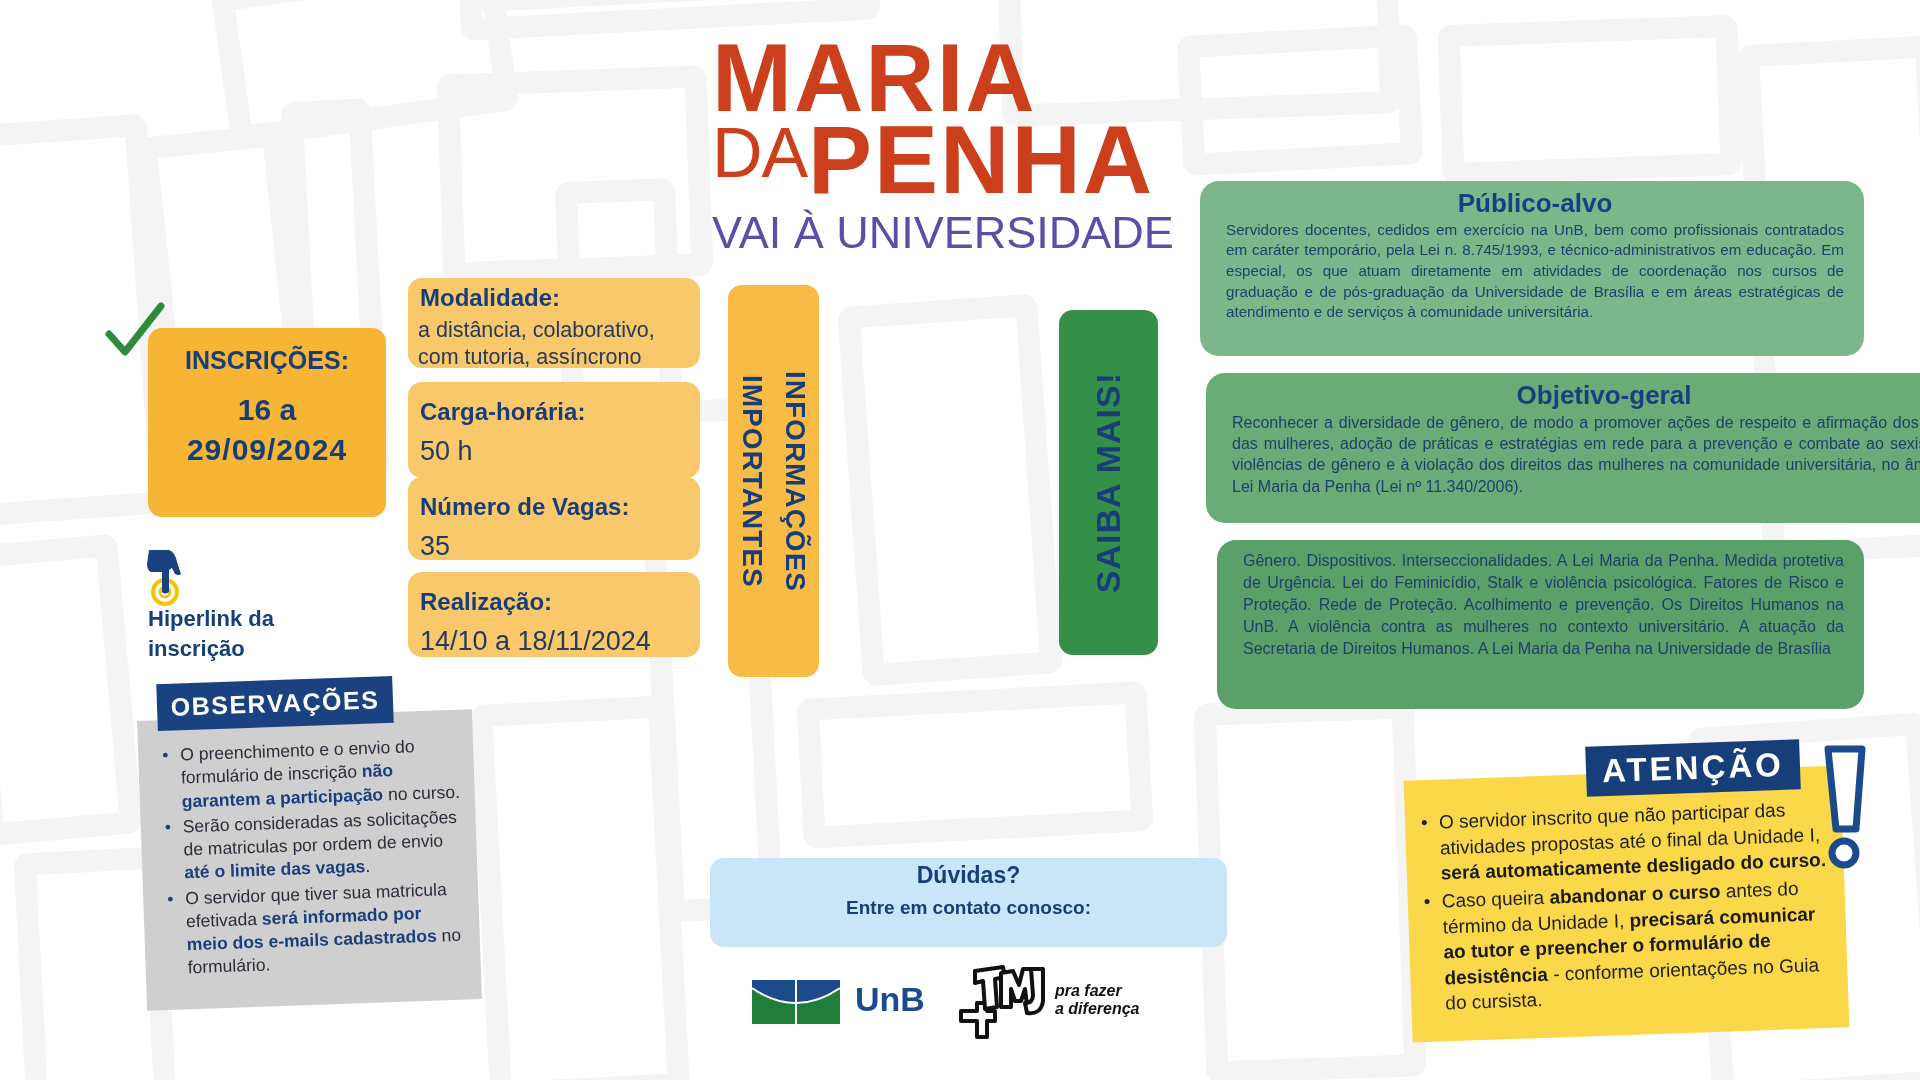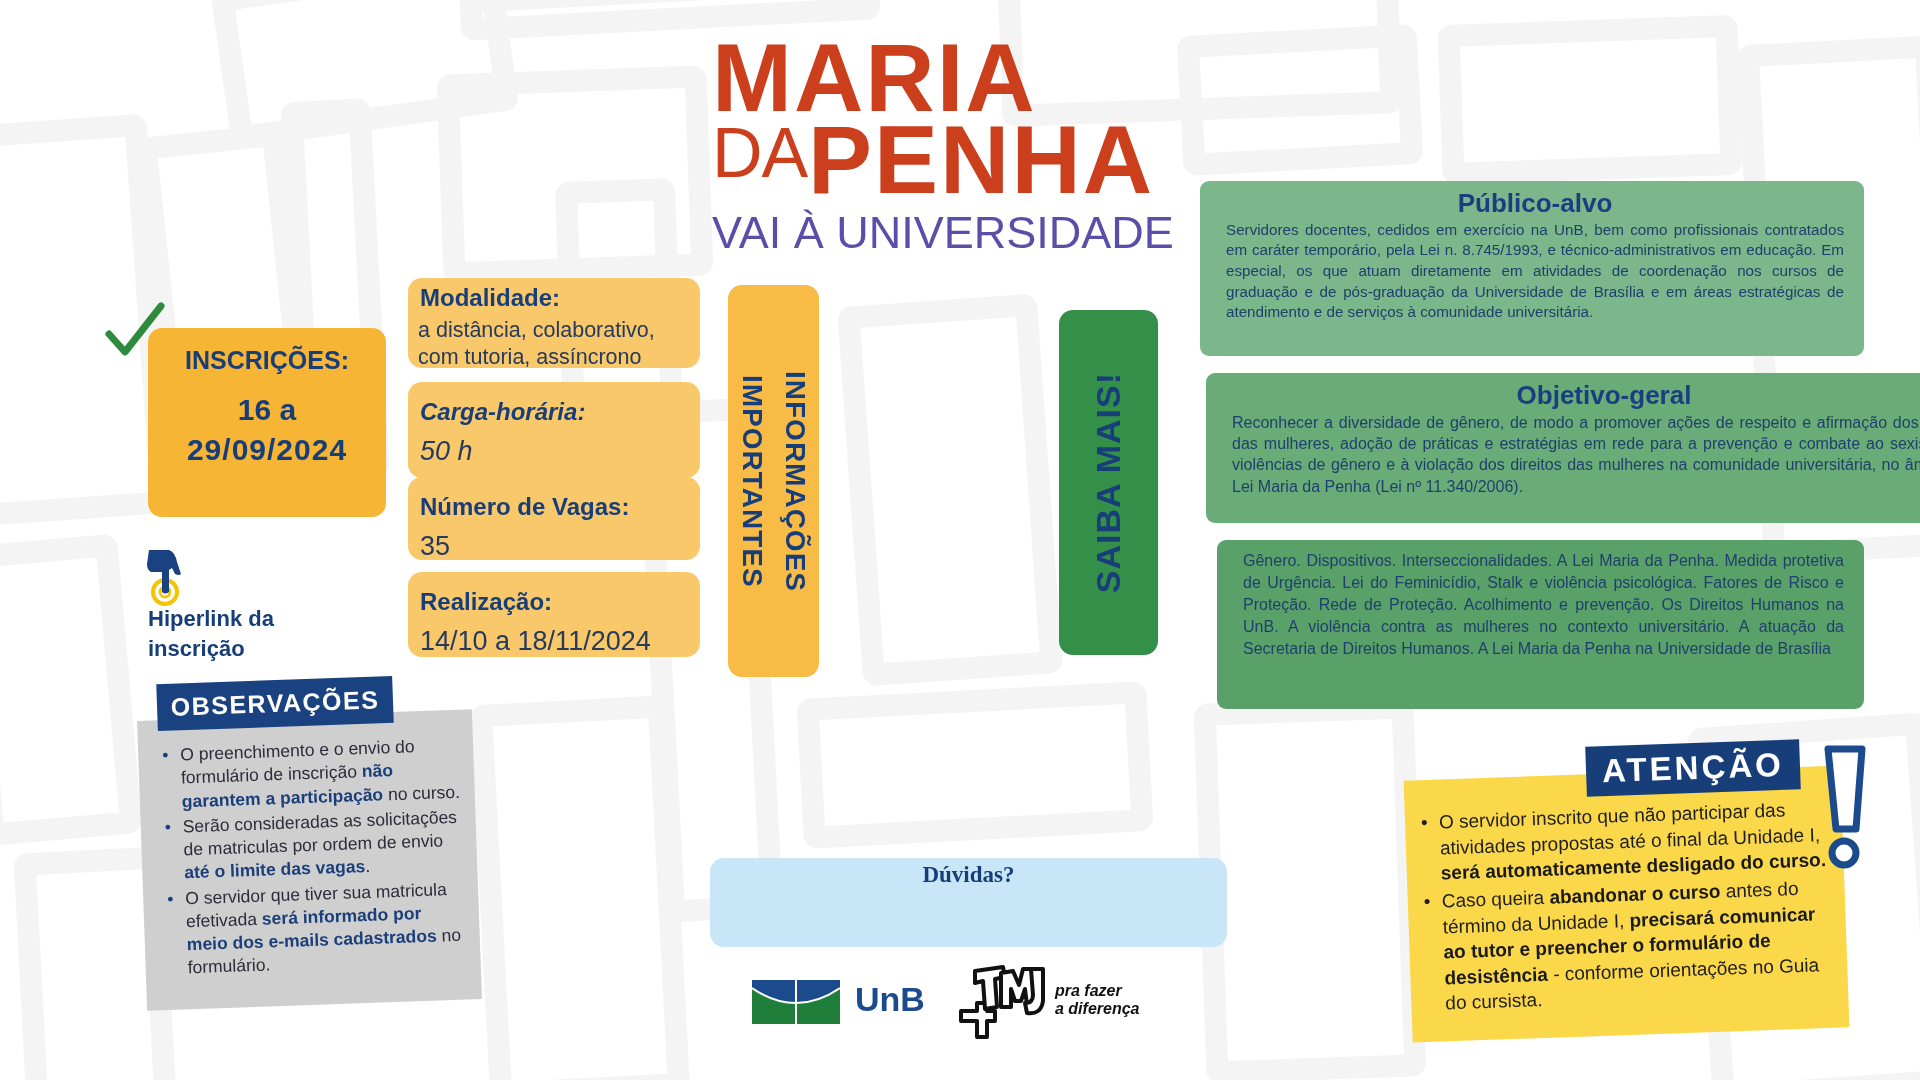--- a/index.html
+++ b/index.html
@@ -44,38 +44,38 @@
 
   
   .obs-box { left: 142px; top: 715px; width: 335px; height: 290px; background: #cfcfcf; transform: rotate(-2deg); padding: 16px 14px 12px 20px; }
   .obs-tag { left: 157px; top: 680px; width: 236px; height: 47px; background: #1b4280; color: #ffffff; font-weight: 900; font-size: 25px; letter-spacing: 1.5px; display: flex; align-items: center; justify-content: center; transform: rotate(-2deg); z-index: 3; }
   ul.bul { list-style: none; }
   ul.bul li { position: relative; padding-left: 22px; font-size: 17.5px; line-height: 1.33; color: #2c2c3a; margin-bottom: 2px; }
   ul.bul li::before { content: "•"; position: absolute; left: 4px; top: 0; color: #1b3f7a; }
   .obs-box b { color: #1b3f7a; }
 
   
-  .gbox { background: #6aac77; border-radius: 9px; padding: 8px 20px 10px 26px; }
+  .gbox { background: #6aac77; border-radius: 19px; padding: 8px 20px 10px 26px; }
   .gbox .gt { text-align: center; font-weight: 700; font-size: 26px; color: #193f80; line-height: 1.1; }
   .gbox .gp { font-size: 15.2px; line-height: 1.36; color: #1f3f6e; text-align: justify; margin-top: 2px; }
   .g1 { left: 1200px; top: 181px; width: 664px; height: 175px; background: #7bb78a; }
   .g2 { left: 1206px; top: 373px; width: 790px; height: 150px; background: #6aac77; }
   .g3 { left: 1217px; top: 540px; width: 647px; height: 169px; background: #5aa069; }
   .g3 .gp { font-size: 16px; line-height: 1.38; }
 
   
   .att-box { left: 1408px; top: 773px; width: 437px; height: 262px; background: #fbd84a; transform: rotate(-2deg); padding: 30px 12px 10px 12px; }
   .att-box ul.bul li { font-size: 19px; line-height: 1.35; color: #1f1f1f; }
   .att-box ul.bul li::before { color: #1f1f1f; }
   .att-box b { color: #1a1a1a; }
   .att-tag { left: 1586px; top: 743px; width: 214px; height: 50px; background: #183e7a; color: #ffffff; font-weight: 900; font-size: 33px; letter-spacing: 3px; display: flex; align-items: center; justify-content: center; transform: rotate(-2deg); z-index: 3; }
   .excl { left: 1820px; top: 743px; width: 50px; height: 130px; z-index: 4; }
 
   
-  .duv { left: 710px; top: 858px; width: 517px; height: 89px; background: #c8e6f7; border-radius: 14px; text-align: center; color: #183e7a; font-family: Liberation Serif, serif; }
+  .duv { left: 710px; top: 858px; width: 517px; height: 89px; background: #c8e6f7; border-radius: 14px; text-align: center; color: #183e7a; }
   .duv .t { font-weight: 700; font-size: 23px; margin-top: 4px; }
   .duv .s { font-weight: 700; font-size: 19px; margin-top: 8px; }
   .duv .e { font-size: 19px; margin-top: 2px; color: #253a5c; }
 
   
   .unb-logo { left: 752px; top: 980px; width: 88px; height: 44px; }
   .unb-txt { left: 855px; top: 980px; font-weight: 900; font-size: 34px; color: #1b4b8c; }
   .tmj-logo { left: 953px; top: 963px; width: 92px; height: 78px; }
   .tmj-txt { left: 1055px; top: 982px; font-style: italic; font-weight: 700; font-size: 16px; line-height: 1.1; color: #111; }
 </style>
@@ -129,21 +129,21 @@
   <div>inscrição</div>
 </div>
 
 <div class="abs card mod" style="top:278px;height:90px;padding-top:6px;">
   <div class="h">Modalidade:</div>
   <div class="v" style="font-size:21.5px;margin-left:-2px;">
     <div>a distância, colaborativo,</div>
     <div>com tutoria, assíncrono</div>
   </div>
 </div>
-<div class="abs card" style="top:382px;height:96px;font-style:italic;">
+<div class="abs card" style="top:382px;height:96px;">
   <div class="h">Carga-horária:</div>
   <div class="v">50 h</div>
 </div>
 <div class="abs card" style="top:477px;height:83px;">
   <div class="h">Número de Vagas:</div>
   <div class="v">35</div>
 </div>
 <div class="abs card" style="top:572px;height:85px;">
   <div class="h">Realização:</div>
   <div class="v">14/10 a 18/11/2024</div>
@@ -186,20 +186,21 @@
 </svg>
 <div class="abs att-box">
   <ul class="bul">
     <li><span>O servidor inscrito que não participar das atividades propostas até o final da Unidade I, </span><b>será automaticamente desligado do curso.</b></li>
     <li><span>Caso queira </span><b>abandonar o curso</b><span> antes do término da Unidade I, </span><b>precisará comunicar ao tutor e preencher o formulário de desistência</b><span> - conforme orientações no Guia do cursista.</span></li>
   </ul>
 </div>
 
 <div class="abs duv">
   <div class="t">Dúvidas?</div>
+  <div class="s">Entre em contato conosco:</div>
 </div>
 
 <svg class="abs unb-logo" viewBox="0 0 88 44">
   <rect x="0" y="0" width="88" height="44" fill="#1f7f3a"></rect>
   <path d="M0 0 L88 0 L88 8 Q44 38 0 8 Z" fill="#1b4b8c"></path>
   <path d="M0 8 Q44 38 88 8" fill="none" stroke="#ffffff" stroke-width="2"></path>
   <rect x="43" y="0" width="2" height="44" fill="#ffffff"></rect>
 </svg>
 <div class="abs unb-txt">UnB</div>
 <svg class="abs tmj-logo" viewBox="0 0 92 78">

